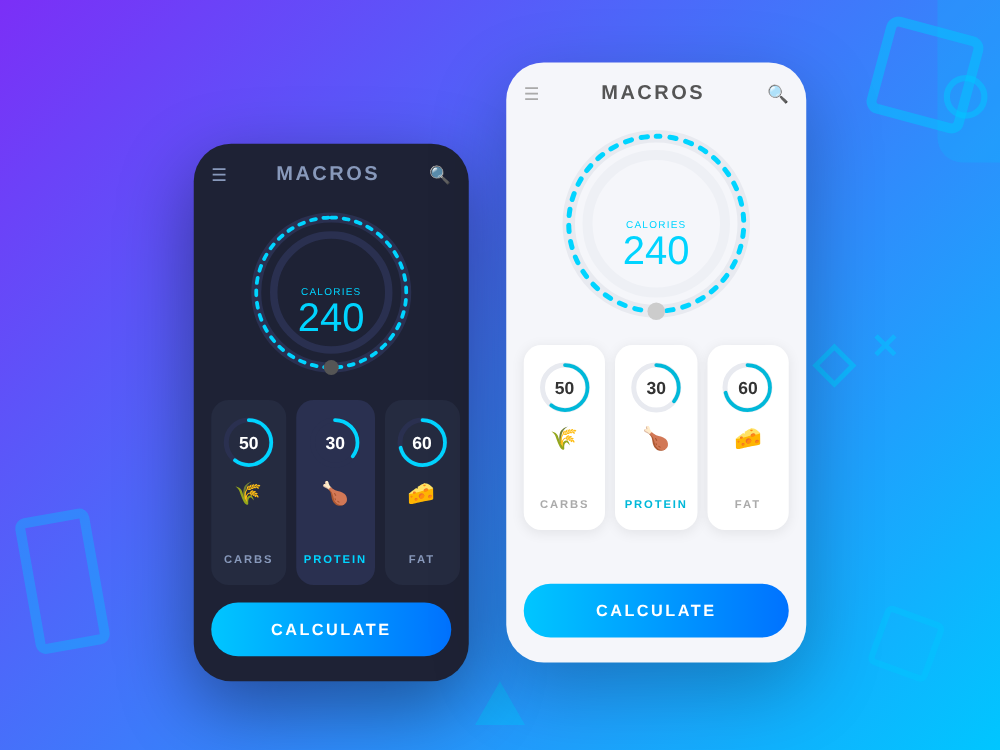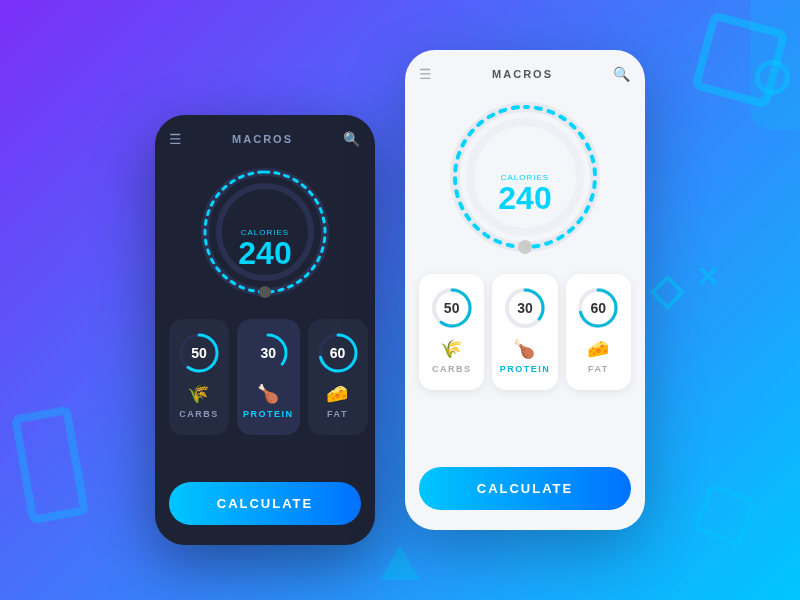--- a/index.html
+++ b/index.html
@@ -58,21 +58,21 @@
     
     .phone-header {
       display: flex;
       justify-content: space-between;
       align-items: center;
       width: 100%;
       margin-bottom: 10px;
     }
 
     .header-title {
-      font-size: 11px;
+      font-size: 16px;
       font-weight: 700;
       letter-spacing: 2px;
     }
 
     .phone-dark .header-title { color: #8899bb; }
     .phone-light .header-title { color: #555; }
 
     .header-icon {
       font-size: 14px;
       cursor: pointer;
@@ -116,21 +116,21 @@
       letter-spacing: 1px;
       text-transform: uppercase;
       margin-top: 32px;
     }
 
     .phone-dark .calories-label { color: #00d4ff; }
     .phone-light .calories-label { color: #00d4ff; }
 
     .calories-value {
       font-size: 32px;
-      font-weight: 700;
+      font-weight: 400;
       line-height: 1;
     }
 
     .phone-dark .calories-value { color: #00d4ff; }
     .phone-light .calories-value { color: #00d4ff; }
 
     
     .macros-row {
       display: flex;
       gap: 8px;
@@ -185,20 +185,21 @@
 
     .phone-dark .macro-icon { color: #8899bb; }
     .phone-light .macro-icon { color: #00b8d9; }
 
     .phone-dark .macro-card.active-card .macro-icon { color: #00d4ff; }
 
     .macro-label {
       font-size: 9px;
       letter-spacing: 1.5px;
       font-weight: 600;
+      margin-top: 32px;
     }
 
     .phone-dark .macro-label { color: #8899bb; }
     .phone-light .macro-label { color: #aaa; }
 
     .phone-dark .macro-card.active-card .macro-label { color: #00d4ff; }
     .phone-light .macro-card.active-card .macro-label { color: #00b8d9; }
 
     
     .calc-button {

